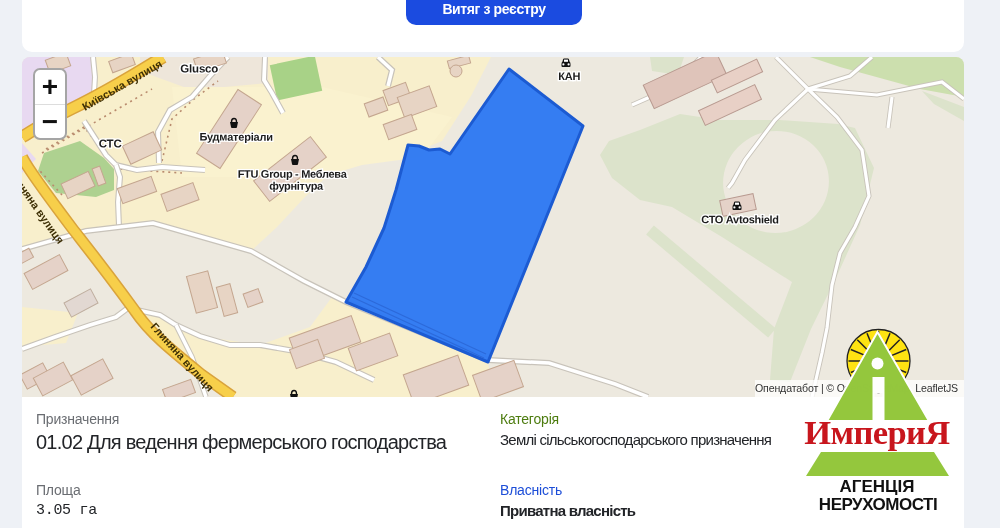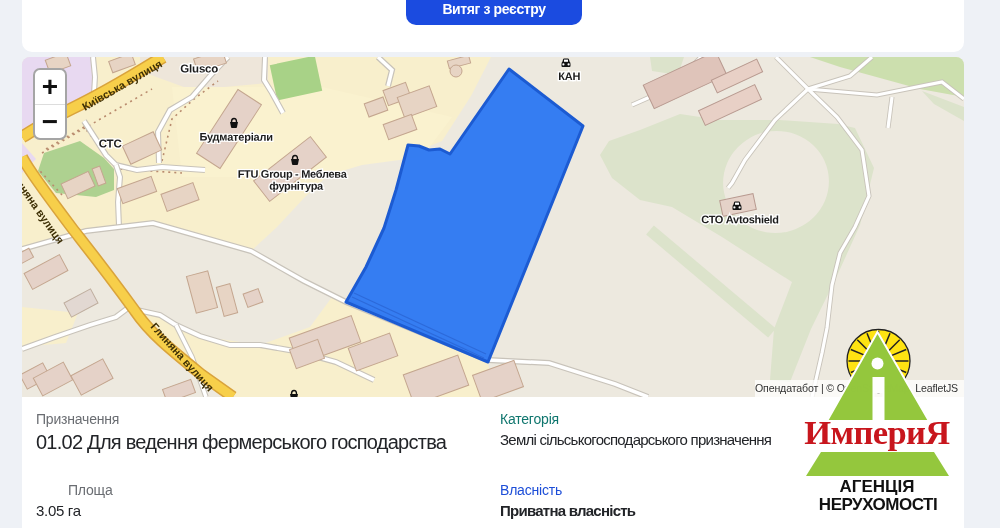--- a/index.html
+++ b/index.html
@@ -293,25 +293,25 @@
 
   <div style="height:33px;display:flex;align-items:center;justify-content:center;font-size:28px;font-weight:700;color:#111;">−</div>
 </div>
 
 <div class="abs" style="left:22px;top:397px;width:942px;height:131px;background:#fff;"></div>
 
 <div class="abs" style="left:36px;top:411px;font-size:14px;letter-spacing:-0.2px;color:#6a6d72;">Призначення</div>
 
 <div class="abs" style="left:36px;top:431px;font-size:20px;letter-spacing:-0.75px;color:#222428;">01.02 Для ведення фермерського господарства</div>
 
-<div class="abs" style="left:36px;top:482px;font-size:14px;letter-spacing:-0.2px;color:#6a6d72;margin-left:32px;">Площа</div>
-
-<div class="abs" style="left:36px;top:502px;font-size:15px;letter-spacing:-0.3px;color:#222428;">3.05 га</div>
-
-<div class="abs" style="left:500px;top:411px;font-size:14px;letter-spacing:-0.2px;color:#0f766e;">Категорія</div>
+<div class="abs" style="left:36px;top:482px;font-size:14px;letter-spacing:-0.2px;color:#6a6d72;">Площа</div>
+
+<div class="abs" style="left:36px;top:502px;font-size:15px;letter-spacing:-0.3px;color:#222428;font-family:Liberation Mono, monospace;">3.05 га</div>
+
+<div class="abs" style="left:500px;top:411px;font-size:14px;letter-spacing:-0.2px;color:#4d7c0f;">Категорія</div>
 
 <div class="abs" style="left:500px;top:431px;font-size:15px;letter-spacing:-0.75px;color:#222428;text-align:center;">Землі сільськогосподарського призначення</div>
 
 <div class="abs" style="left:500px;top:482px;font-size:14px;letter-spacing:-0.2px;color:#1d4ed8;">Власність</div>
 
 <div class="abs" style="left:500px;top:502px;font-size:15px;letter-spacing:-0.75px;color:#222428;font-weight:bold;">Приватна власність</div>
 
 <svg class="abs" style="left:790px;top:320px;opacity:.999;will-change:transform" width="180" height="200" viewBox="0 0 180 200">
 
   <g transform="translate(88.5,41)">

